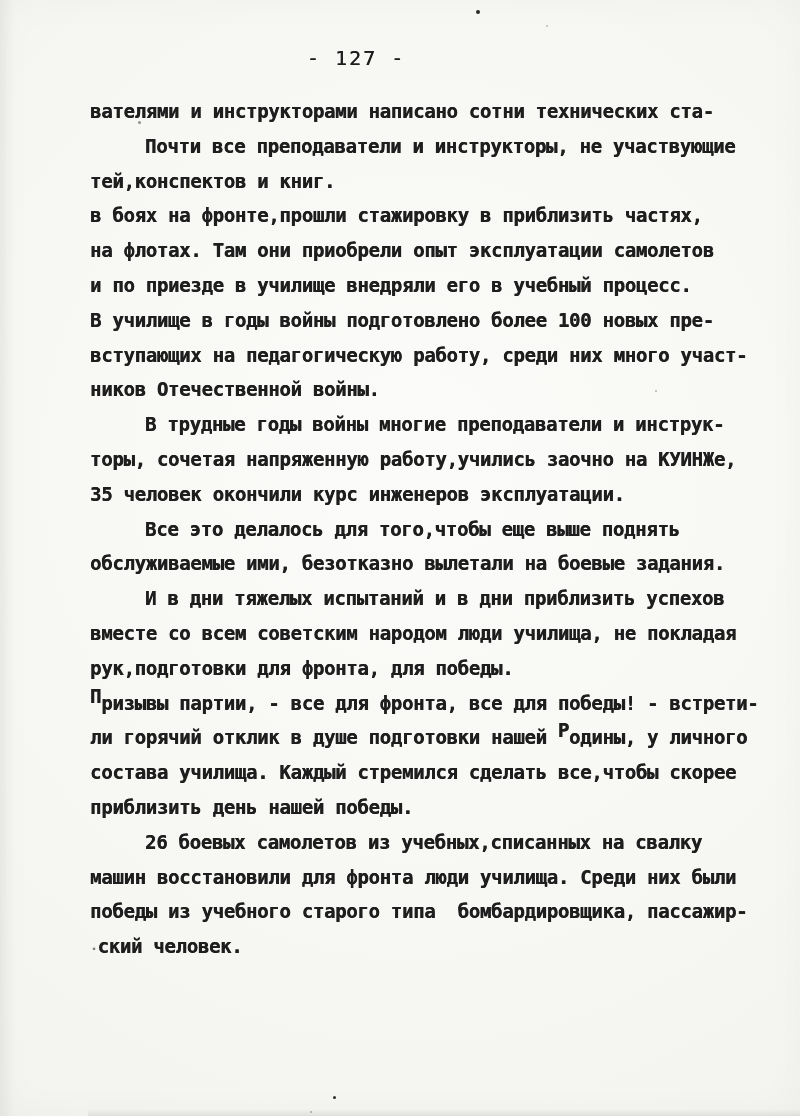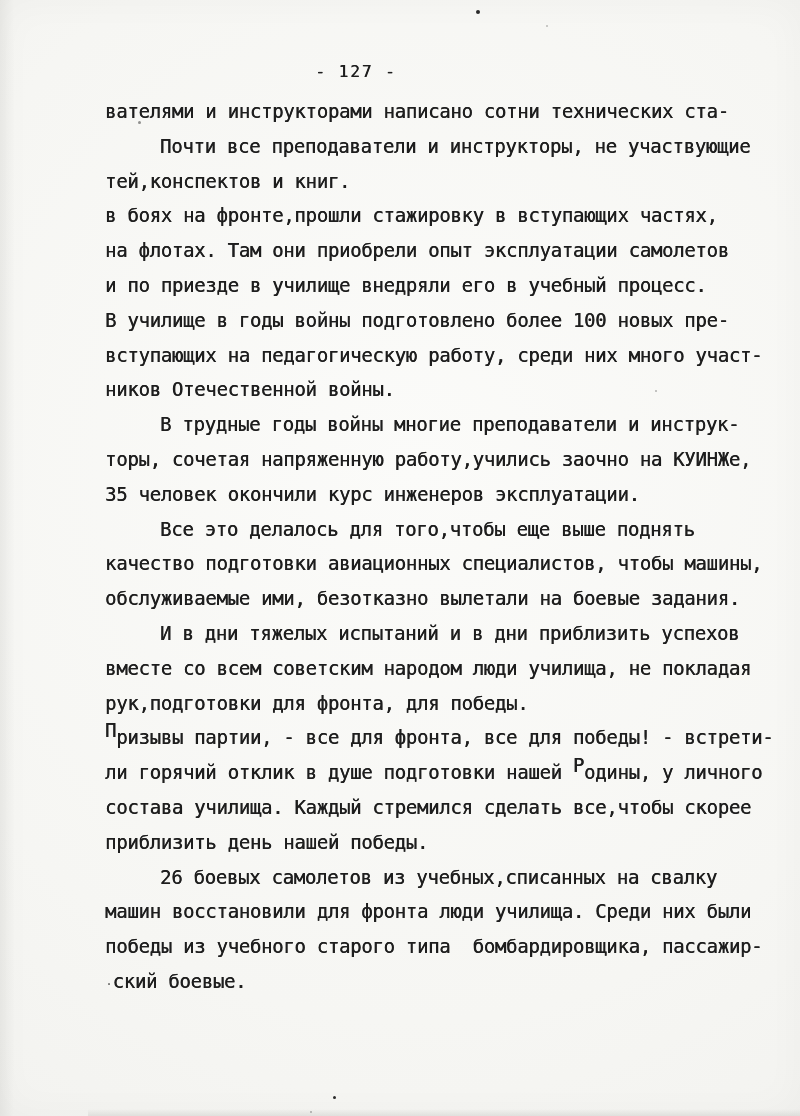--- a/index.html
+++ b/index.html
@@ -17,34 +17,35 @@
   }
   .paper {
     position: absolute;
     inset: 0;
     background:
       radial-gradient(ellipse 120% 90% at 52% 42%, #fbfbf9 0%, #f6f6f3 55%, #f0f0ed 100%);
     box-shadow: inset 0 0 40px rgba(0,0,0,0.03);
   }
   .page-number {
     position: absolute;
-    top: 62px;
+    top: 46px;
     left: 0;
     width: 712px;
     text-align: center;
-    font-size: 16px;
+    font-size: 20px;
     letter-spacing: 2px;
     white-space: pre;
     text-shadow: 0.4px 0 0 currentColor;
   }
   .text-body {
     position: absolute;
     top: 100px;
-    left: 105px;
+    left: 90px;
     width: 670px;
+    font-weight: bold;
   }
   .line {
     height: 34.8px;
     font-size: 19px;
     letter-spacing: -0.3px;
     white-space: pre;
     text-shadow: 0.35px 0 0 currentColor;
   }
   .line.indent {
     padding-left: 55px;
@@ -89,43 +90,42 @@
 <body>
 
 <div class="paper"></div>
 
 <div class="page-number">- 127 -</div>
 
 <div class="text-body">
     <div class="line"><span>вателями и инструкторами написано сотни технических ста-</span></div>
     <div class="line indent"><span>Почти все преподаватели и инструкторы, не участвующие</span></div>
     <div class="line"><span>тей,конспектов и книг.</span></div>
-    <div class="line"><span>в боях на фронте,прошли стажировку в вступающих частях,</span></div>
+    <div class="line"><span>в боях на фронте,прошли стажировку в приблизить частях,</span></div>
     <div class="line"><span>на флотах. Там они приобрели опыт эксплуатации самолетов</span></div>
     <div class="line"><span>и по приезде в училище внедряли его в учебный процесс.</span></div>
     <div class="line"><span>В училище в годы войны подготовлено более 100 новых пре-</span></div>
     <div class="line"><span>вступающих на педагогическую работу, среди них много участ-</span></div>
     <div class="line"><span>ников Отечественной войны.</span></div>
     <div class="line indent"><span>В трудные годы войны многие преподаватели и инструк-</span></div>
     <div class="line"><span>торы, сочетая напряженную работу,учились заочно на КУИНЖе,</span></div>
     <div class="line"><span>35 человек окончили курс инженеров эксплуатации.</span></div>
     <div class="line indent"><span>Все это делалось для того,чтобы еще выше поднять</span></div>
-    <div class="line"><span>качество подготовки авиационных специалистов, чтобы машины,</span></div>
     <div class="line"><span>обслуживаемые ими, безотказно вылетали на боевые задания.</span></div>
     <div class="line indent"><span>И в дни тяжелых испытаний и в дни приблизить успехов</span></div>
     <div class="line"><span>вместе со всем советским народом люди училища, не покладая</span></div>
     <div class="line"><span>рук,подготовки для фронта, для победы.</span></div>
     <div class="line"><span class="raised">П</span><span>ризывы партии, - все для фронта, все для победы! - встрети-</span></div>
     <div class="line"><span>ли горячий отклик в душе подготовки нашей </span><span class="raised">Р</span><span>одины, у личного</span></div>
     <div class="line"><span>состава училища. Каждый стремился сделать все,чтобы скорее</span></div>
     <div class="line"><span>приблизить день нашей победы.</span></div>
     <div class="line indent"><span>26 боевых самолетов из учебных,списанных на свалку</span></div>
     <div class="line"><span>машин восстановили для фронта люди училища. Среди них были</span></div>
     <div class="line"><span>победы из учебного старого типа  бомбардировщика, пассажир-</span></div>
-    <div class="line"><span class="faint">·</span><span>ский боевые.</span></div>
+    <div class="line"><span class="faint">·</span><span>ский человек.</span></div>
   </div>
 
 <span class="speck s1"></span>
 <span class="speck s2"></span>
 <span class="speck s3"></span>
 <span class="speck s4"></span>
 <span class="speck s5"></span>
 <span class="speck s6"></span>
 
 <div class="bottom-edge"></div>

